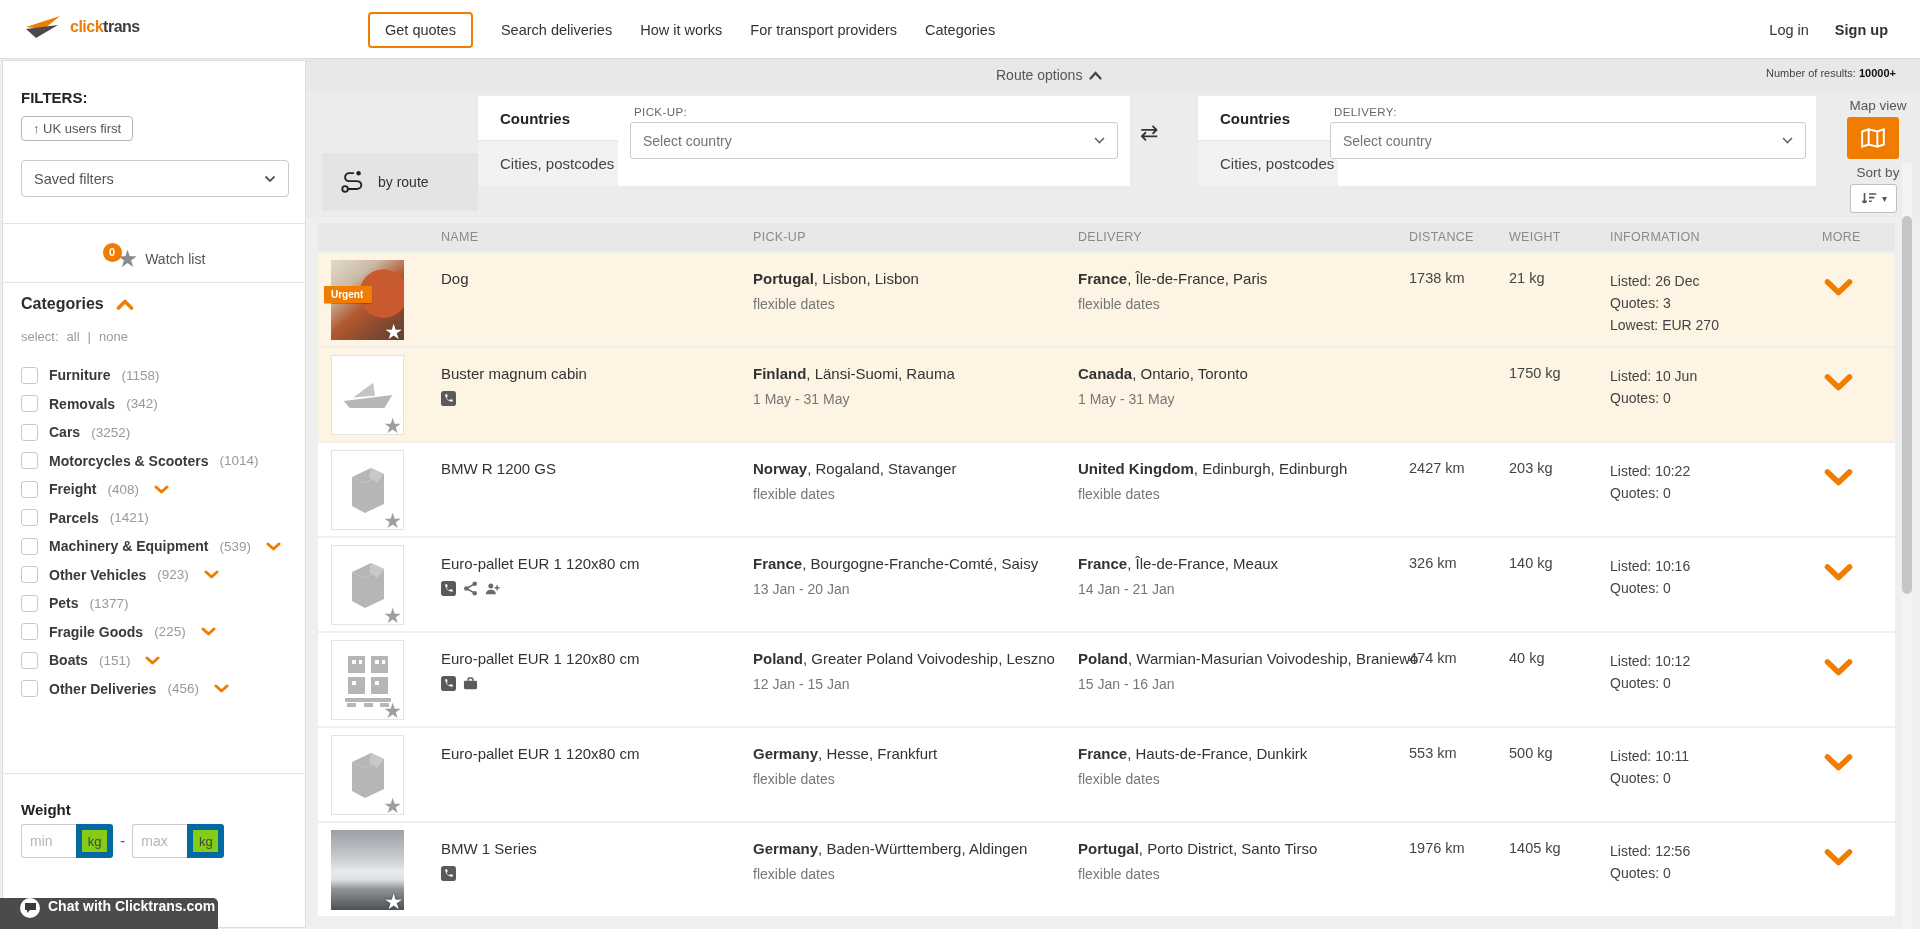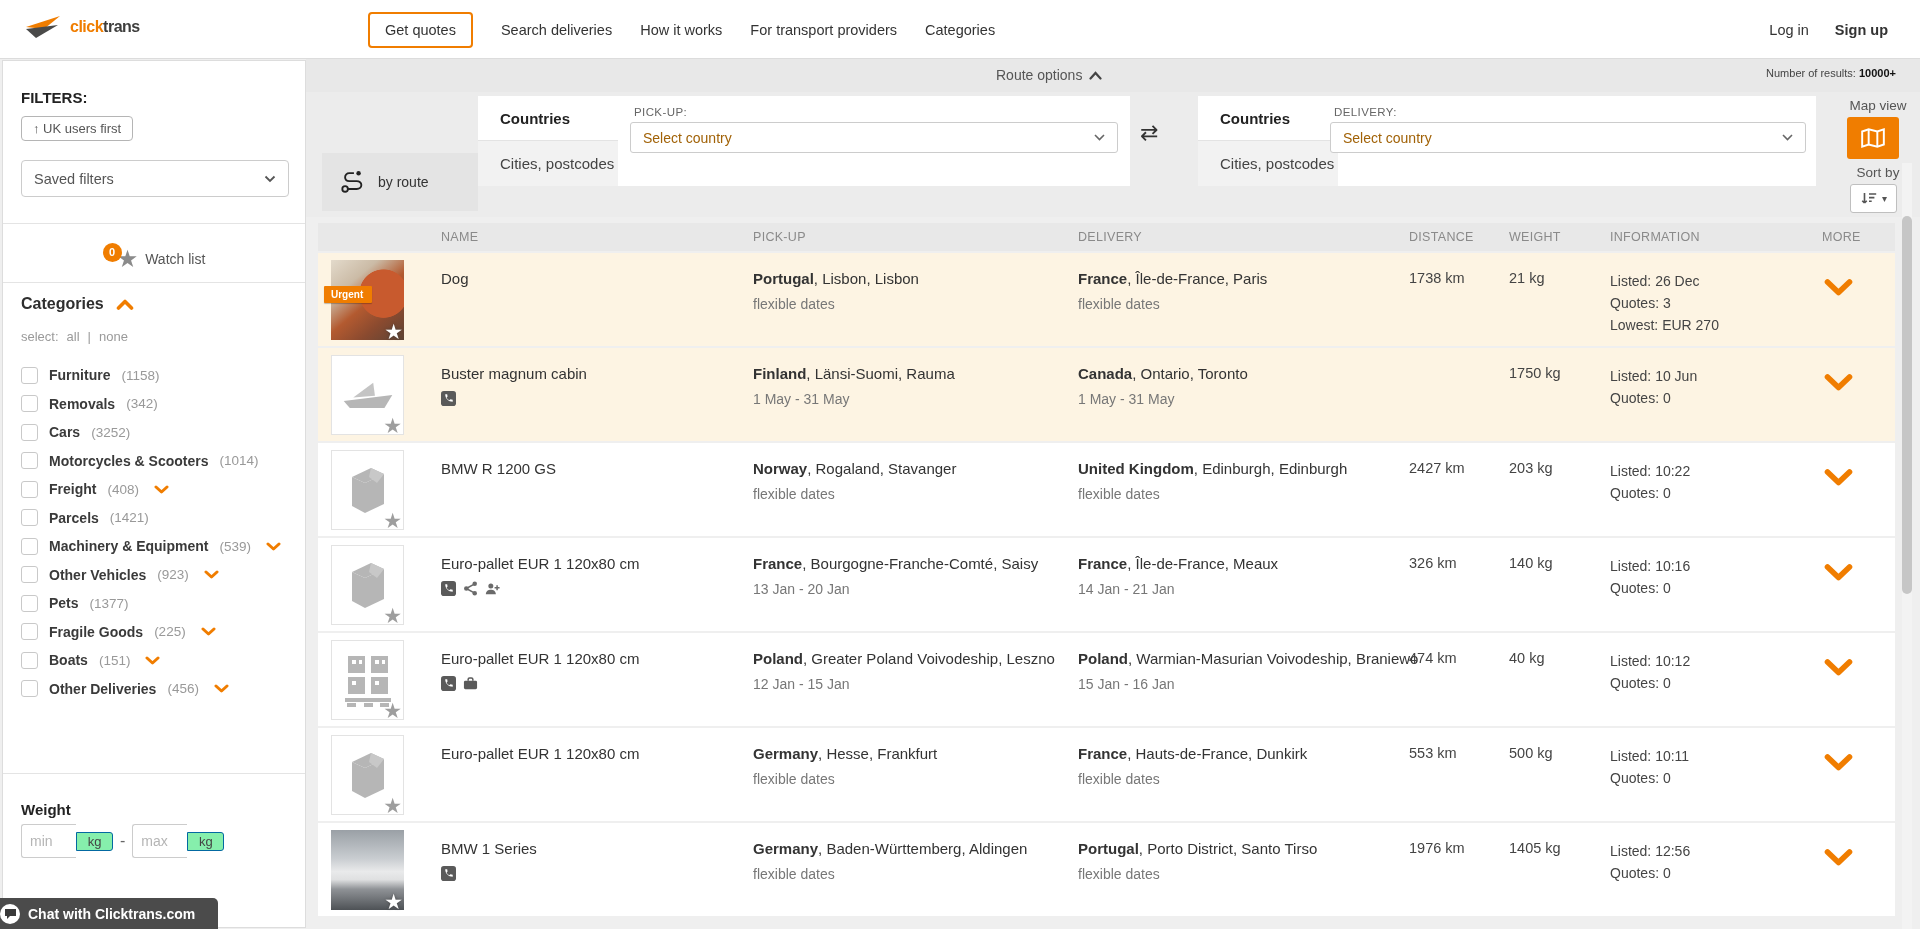--- a/index.html
+++ b/index.html
@@ -33,46 +33,46 @@
   .select-row span { cursor:pointer; }
   #cat-list { position:absolute; left:18px; top:300px; width:270px; }
   .cat-item { display:flex; align-items:center; gap:11px; height:28.5px; }
   .cat-box { width:17px; height:17px; border:1px solid #c9c9c9; border-radius:3px; background:#fff; flex:0 0 auto; }
   .cat-label { font-weight:bold; font-size:14px; color:#3a3a3a; white-space:nowrap; }
   .cat-count { font-size:13.5px; color:#999; }
   .weight-title { position:absolute; left:18px; top:740px; font-weight:bold; font-size:15px; color:#222; }
   .weight-row { position:absolute; left:18px; top:763px; display:flex; align-items:center; }
   .w-input { width:55px; height:34px; border:1px solid #ccc; border-right:none; border-radius:3px 0 0 3px; padding:0 8px; font-size:14px; color:#555; font-family:"Liberation Sans",sans-serif; }
   .w-input::placeholder { color:#b5b5b5; }
-  .w-unit { width:37px; height:19px; background:#86efac; border:1px solid #0369a1; border-radius:0 3px 3px 0; display:flex; align-items:center; justify-content:center; font-size:13px; color:#444; }
+  .w-unit { width:37px; height:34px; background:#84cc16; border:6px solid #0369a1; border-radius:0 3px 3px 0; display:flex; align-items:center; justify-content:center; font-size:13px; color:#444; }
   .w-sep { margin:0 7px; color:#666; }
 
   
-  #chatbar { position:absolute; left:0; top:898px; width:218px; height:31px; background:#4b4b4b; border-radius:0 5px 0 0; display:flex; align-items:center; gap:8px; padding-left:0; z-index:9; cursor:pointer; }
+  #chatbar { position:absolute; left:0; top:898px; width:218px; height:31px; background:#4b4b4b; border-radius:0 5px 0 0; display:flex; align-items:flex-start; gap:8px; padding-left:20px; z-index:9; cursor:pointer; }
   .chat-circle { width:20px; height:20px; border-radius:50%; background:#fff; display:flex; align-items:center; justify-content:center; }
   .chat-label { color:#fff; font-weight:bold; font-size:14px; }
 
   
   #routebar { position:absolute; left:306px; top:59px; width:1614px; height:33px; background:#e8e8e8; }
   .route-opt { position:absolute; left:690px; top:8px; display:flex; align-items:center; gap:7px; font-size:14px; color:#555; cursor:pointer; }
   .results { position:absolute; right:24px; top:8px; font-size:11px; color:#444; }
   .results b { color:#111; }
   #searchstrip { position:absolute; left:306px; top:92px; width:1614px; height:125px; background:#ececec; }
 
   .tab-ab { position:absolute; left:16px; top:4px; width:156px; height:57px; background:#fff; display:flex; align-items:center; gap:10px; padding-left:14px; cursor:pointer; }
   .tab-ab span { font-weight:bold; font-size:14.5px; color:#222; }
   .tab-route { position:absolute; left:16px; top:61px; width:156px; height:58px; background:#e4e4e4; display:flex; align-items:center; gap:12px; padding-left:18px; font-size:14px; color:#333; cursor:pointer; }
 
   .card { position:absolute; top:4px; height:90px; background:#fff; }
   .card-a { left:172px; width:652px; }
   .card-b { left:892px; width:618px; }
   .sub-tab-countries { position:absolute; left:0; top:0; width:140px; height:44px; display:flex; align-items:center; padding-left:22px; font-weight:bold; font-size:15px; color:#222; cursor:pointer; }
   .sub-tab-cities { position:absolute; left:0; top:44px; width:140px; height:46px; background:#f2f2f2; border-top:1px solid #e3e3e3; display:flex; align-items:center; padding-left:22px; font-size:15px; color:#444; cursor:pointer; white-space:nowrap; }
   .field-label { position:absolute; top:10px; font-size:11.5px; letter-spacing:.4px; color:#666; }
-  .country-select { position:absolute; top:26px; height:31px; border:1px solid #ccc; border-radius:3px; background:#fff; display:flex; align-items:center; justify-content:space-between; padding:0 12px; font-size:14px; color:#a16207; cursor:pointer; }
+  .country-select { position:absolute; top:26px; height:37px; border:1px solid #ccc; border-radius:3px; background:#fff; display:flex; align-items:center; justify-content:space-between; padding:0 12px; font-size:14px; color:#737373; cursor:pointer; }
   .ca-label { left:156px; } .ca-select { left:152px; width:488px; }
   .cb-label { left:136px; } .cb-select { left:132px; width:476px; }
   .swap { position:absolute; left:834px; top:28px; font-size:22px; color:#333; cursor:pointer; }
 
   .mapview-label { position:absolute; left:1539px; top:6px; width:66px; text-align:center; font-size:13.5px; color:#555; }
   .mapview-btn { position:absolute; left:1541px; top:25px; width:52px; height:42px; background:#f07d00; border-radius:3px; display:flex; align-items:center; justify-content:center; cursor:pointer; }
   .sortby-label { position:absolute; left:1542px; top:73px; width:60px; text-align:center; font-size:13.5px; color:#555; }
   .sort-btn { position:absolute; left:1544px; top:92px; width:47px; height:29px; background:#fff; border:1px solid #bfbfbf; border-radius:3px; display:flex; align-items:center; justify-content:center; gap:4px; cursor:pointer; }
   .sort-chev { font-size:10px; color:#555; }
 

